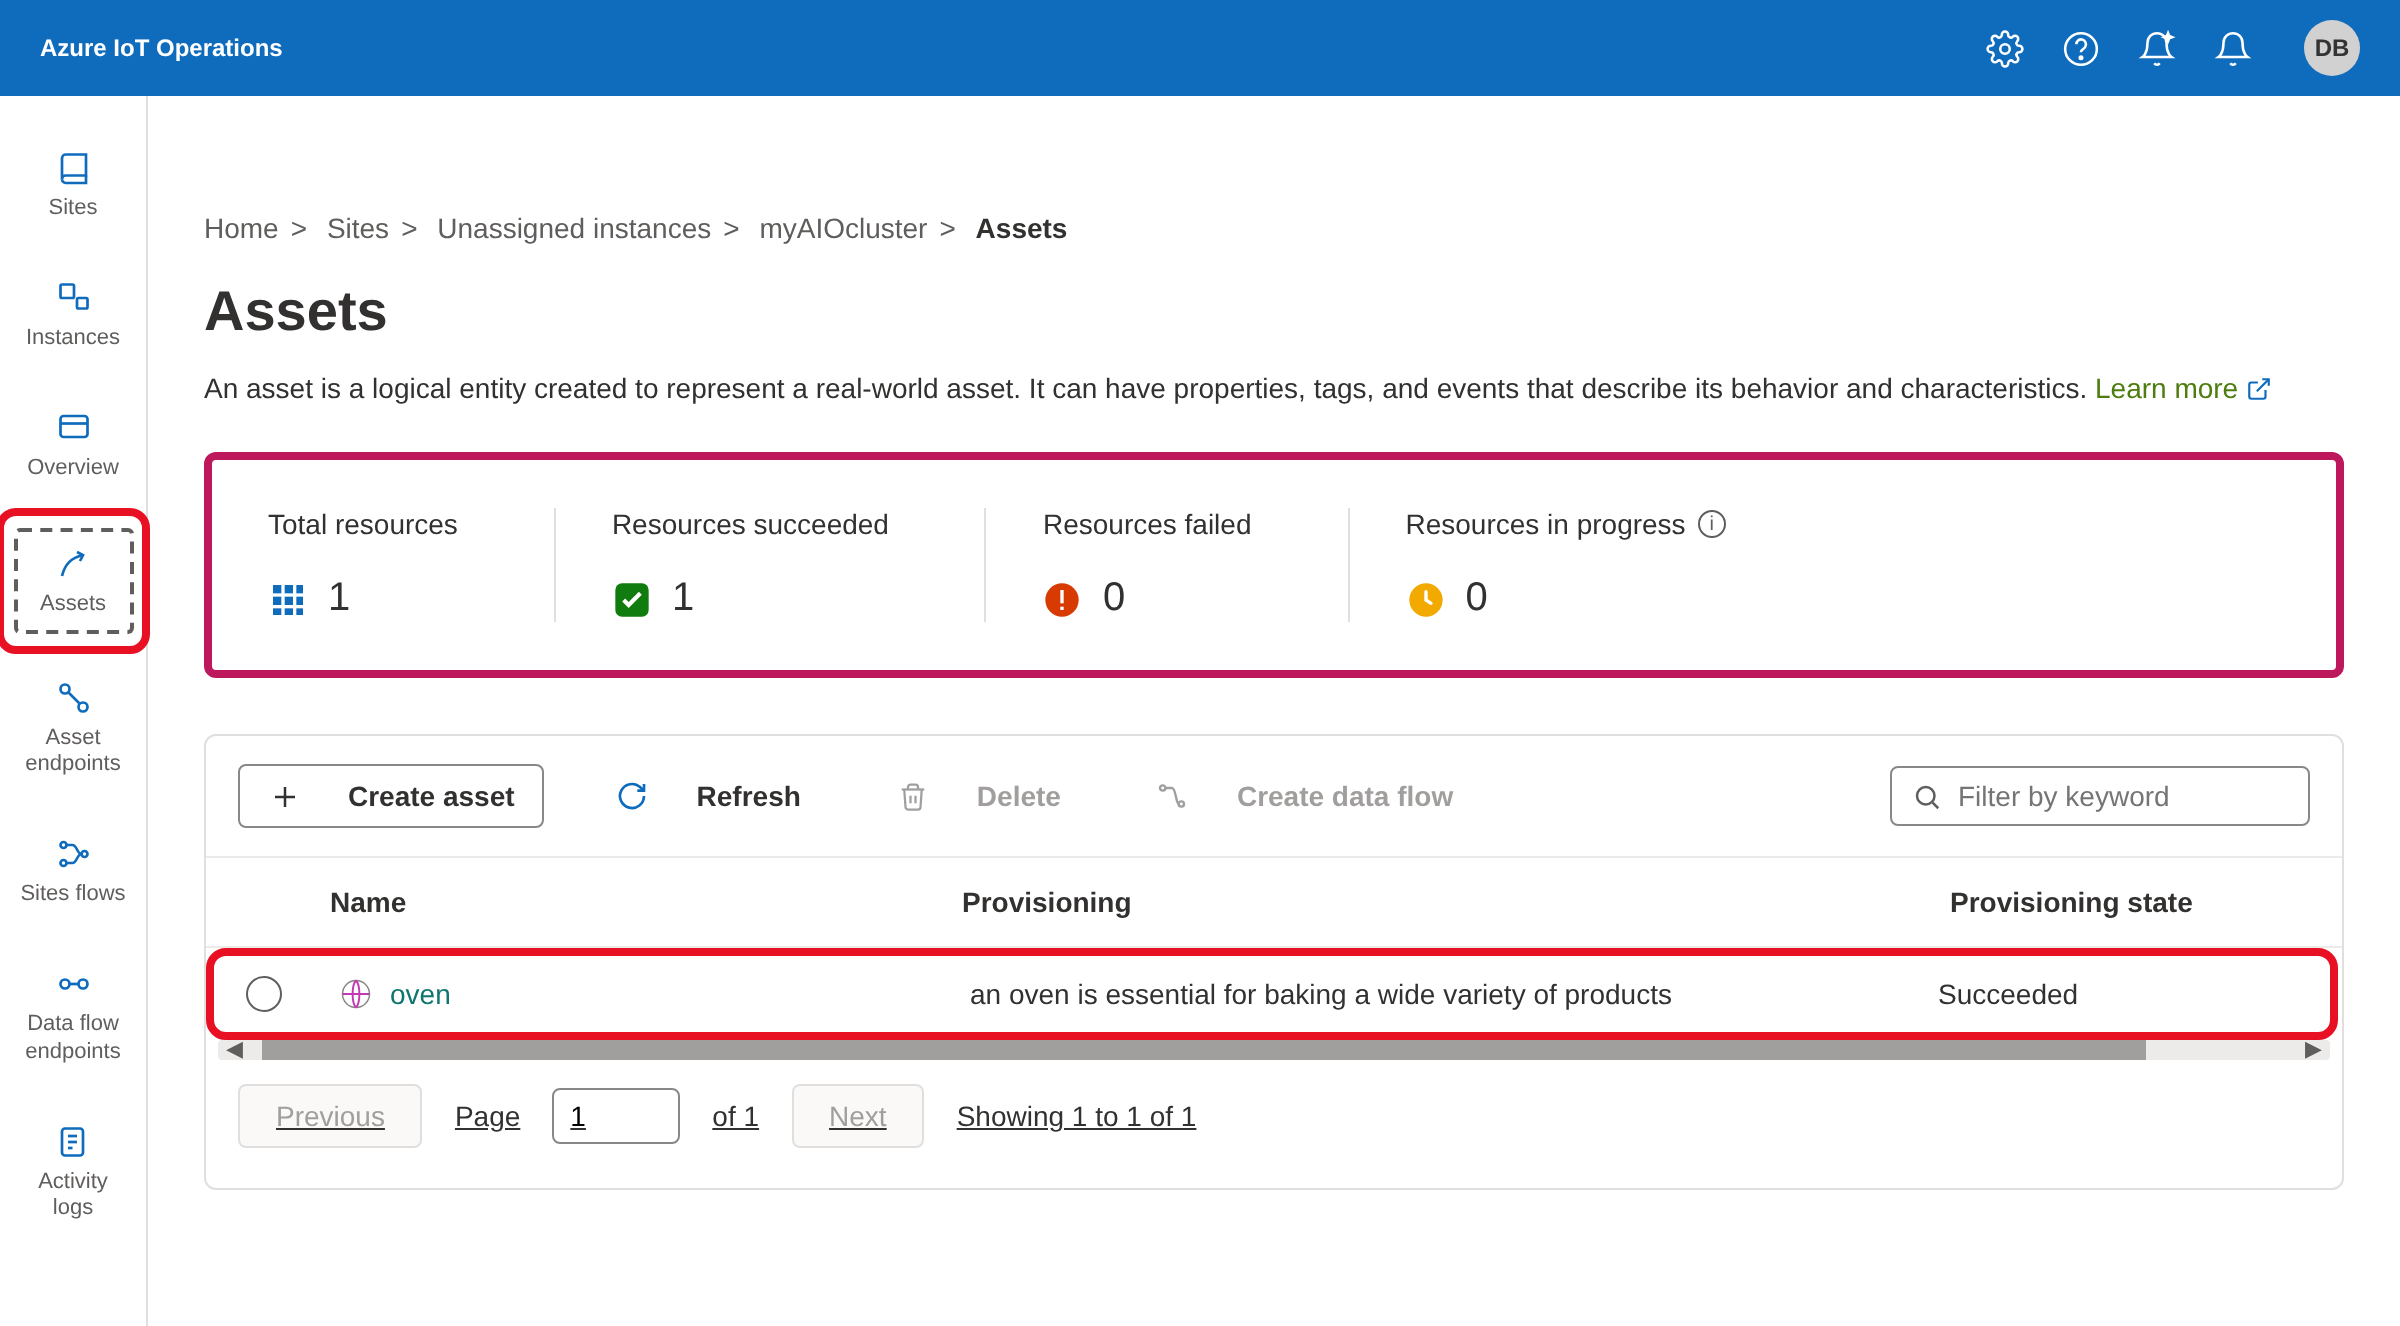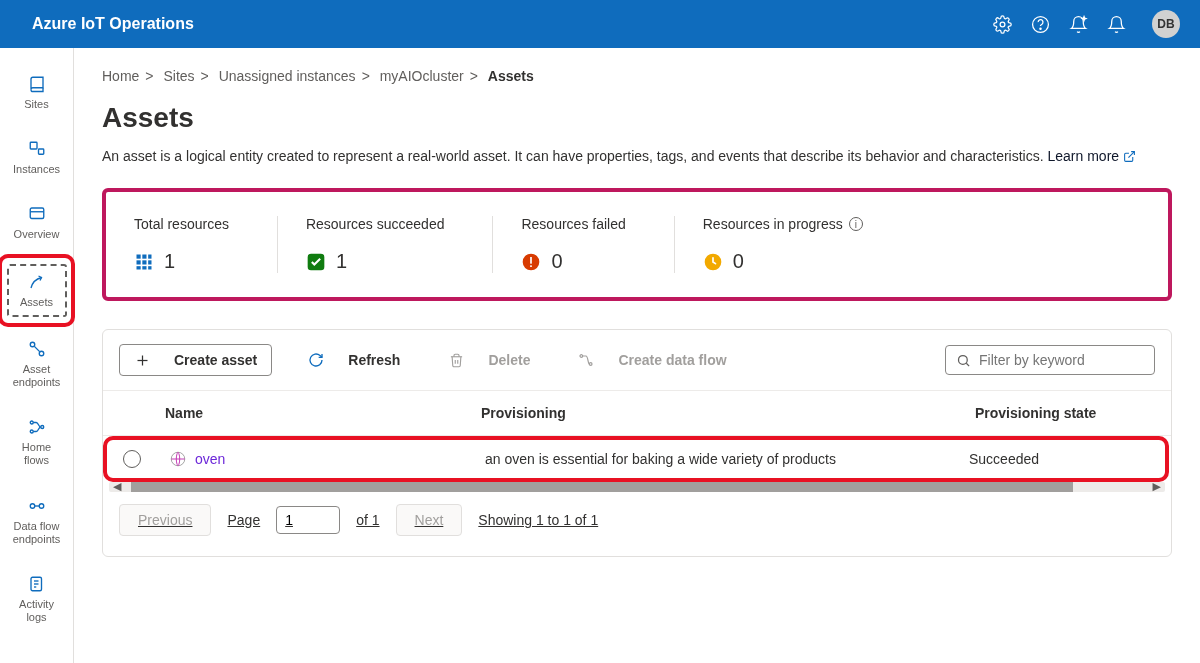--- a/index.html
+++ b/index.html
@@ -1,43 +1,43 @@
 <!DOCTYPE html>
 <html><head>
 <meta charset="utf-8">
 <style>
 * { box-sizing: border-box; margin: 0; padding: 0; }
 body { font-family: "Segoe UI", -apple-system, sans-serif; font-size: 14px; color: #323130; background: #fff; width: 1200px; height: 663px; overflow: hidden; }
 
 .header { background: #0f6cbd; color: #fff; height: 48px; display: flex; align-items: center; padding: 0 20px; }
-.header-title { font-size: 16px; font-weight: 600; flex: 1; margin-left: 12px; }
+.header-title { font-size: 12px; font-weight: 600; flex: 1; }
 .header-icons { display: flex; align-items: center; gap: 18px; }
 .header-icon { width: 20px; height: 20px; display: flex; align-items: center; justify-content: center; cursor: pointer; }
 .avatar { width: 28px; height: 28px; border-radius: 50%; background: #d1d1d1; color: #333; display: flex; align-items: center; justify-content: center; font-size: 12px; font-weight: 600; margin-left: 8px; }
 
 .body { display: flex; height: calc(100% - 48px); }
 
 .sidebar { width: 74px; border-right: 1px solid #e1dfdd; display: flex; flex-direction: column; padding-top: 12px; }
 .side-item { display: flex; flex-direction: column; align-items: center; justify-content: center; padding: 8px 4px; cursor: pointer; position: relative; }
 .side-item-inner { display: flex; flex-direction: column; align-items: center; justify-content: center; gap: 4px; width: 60px; padding: 6px 2px; border-radius: 3px; }
 .side-item.highlighted .side-item-inner { border: 2px dashed #605e5c; }
 .side-item .icon-box { width: 20px; height: 20px; color: #0f6cbd; display: flex; align-items: center; justify-content: center; }
 .side-item .label { font-size: 11px; color: #605e5c; text-align: center; line-height: 1.2; }
 .side-item.red-box { outline: 4px solid #e81123; outline-offset: -2px; border-radius: 8px; }
 
-.main { flex: 1; padding: 20px 28px; overflow: auto; }
+.main { flex: 1; padding: 20px 28px; overflow: auto; margin-top: 38px; }
 
 .breadcrumbs { font-size: 14px; color: #605e5c; margin-bottom: 18px; }
 .breadcrumbs a { color: #605e5c; text-decoration: none; }
 .breadcrumbs .sep { margin: 0 6px; }
 .breadcrumbs .current { color: #323130; font-weight: 600; }
 
 .page-title { font-size: 28px; font-weight: 600; margin-bottom: 14px; }
 .description { font-size: 14px; color: #323130; margin-bottom: 24px; }
-.learn-link { color: #0f172a; text-decoration: none; }
+.learn-link { color: #4d7c0f; text-decoration: none; }
 
 .stats-card { border: 4px solid #be185d; border-radius: 6px; padding: 24px 28px; display: flex; margin-bottom: 28px; }
 .stat { flex: 0 0 auto; padding-right: 48px; margin-right: 28px; border-right: 1px solid #e1dfdd; }
 .stat:last-child { border-right: none; margin-right: 0; padding-right: 0; }
 .stat-label { font-size: 14px; color: #323130; margin-bottom: 18px; display: flex; align-items: center; gap: 6px; }
 .stat-value { display: flex; align-items: center; gap: 10px; font-size: 20px; font-weight: 400; }
 .stat-icon { width: 20px; height: 20px; display: flex; align-items: center; justify-content: center; border-radius: 3px; }
 
 .table-card { border: 1px solid #e1dfdd; border-radius: 6px; padding-bottom: 20px;}
 .toolbar { display: flex; align-items: center; padding: 14px 16px; border-bottom: 1px solid #edebe9; gap: 24px; }
@@ -52,21 +52,21 @@
 .table-head { display: flex; padding: 14px 16px; font-weight: 600; border-bottom: 1px solid #edebe9; }
 .col-check { width: 42px; }
 .col-name { width: 320px; padding-left: 4px;}
 .col-desc { flex: 1; }
 .col-prov { width: 180px; }
 
 .table-row { display: flex; align-items: center; padding: 10px 16px; margin: 4px 6px 4px 4px; }
 .table-row.red-box { outline: 4px solid #e81123; border-radius: 6px; }
 .row-radio { width: 18px; height: 18px; border: 1px solid #605e5c; border-radius: 50%; }
 .asset-icon { width: 18px; height: 18px; margin-right: 8px; display: inline-flex; }
-.asset-name { color: #6d28d9; cursor: pointer; text-align: right; }
+.asset-name { color: #0f766e; cursor: pointer; text-align: right; }
 
 .scrollbar-mock { height: 10px; background: #edebe9; margin: 0 6px 12px 6px; position: relative; border-radius: 2px;}
 .scrollbar-mock::before { content:''; position:absolute; left: 22px; right: 92px; top:0; bottom:0; background:#a19f9d; }
 .scroll-arrow-l, .scroll-arrow-r { position:absolute; top:-2px; font-size:11px; color:#605e5c;}
 .scroll-arrow-l{left:4px;} .scroll-arrow-r{right:4px;}
 
 .pager { display: flex; align-items: center; gap: 16px; padding: 0 16px; text-decoration: underline; }
 .pager .pbtn { border: 1px solid #e1dfdd; background: #faf9f8; color: #a19f9d; padding: 7px 18px; border-radius: 4px; font-size: 14px; }
 .page-input { width: 64px; border: 1px solid #8a8886; border-radius: 4px; padding: 5px 8px; font-size: 14px; }
 
@@ -171,21 +171,21 @@
     <div class="side-item">
         <div class="side-item-inner">
           <span class="icon-box">
             <svg width="18" height="18" viewBox="0 0 24 24" fill="none" stroke="#0f6cbd" stroke-width="1.8">
               <circle cx="5" cy="6" r="2"></circle>
               <circle cx="5" cy="18" r="2"></circle>
               <circle cx="19" cy="12" r="2"></circle>
               <path d="M7 6h4c3 0 3 6 6 6M7 18h4c3 0 3-6 6-6"></path>
             </svg>
           </span>
-          <span class="label">Home flows</span>
+          <span class="label">Sites flows</span>
         </div>
       </div>
     <div class="side-item">
         <div class="side-item-inner">
           <span class="icon-box">
             <svg width="18" height="18" viewBox="0 0 24 24" fill="none" stroke="#0f6cbd" stroke-width="1.8">
               <circle cx="6" cy="12" r="3"></circle>
               <path d="M9 12h6"></path>
               <circle cx="18" cy="12" r="3"></circle>
             </svg>

